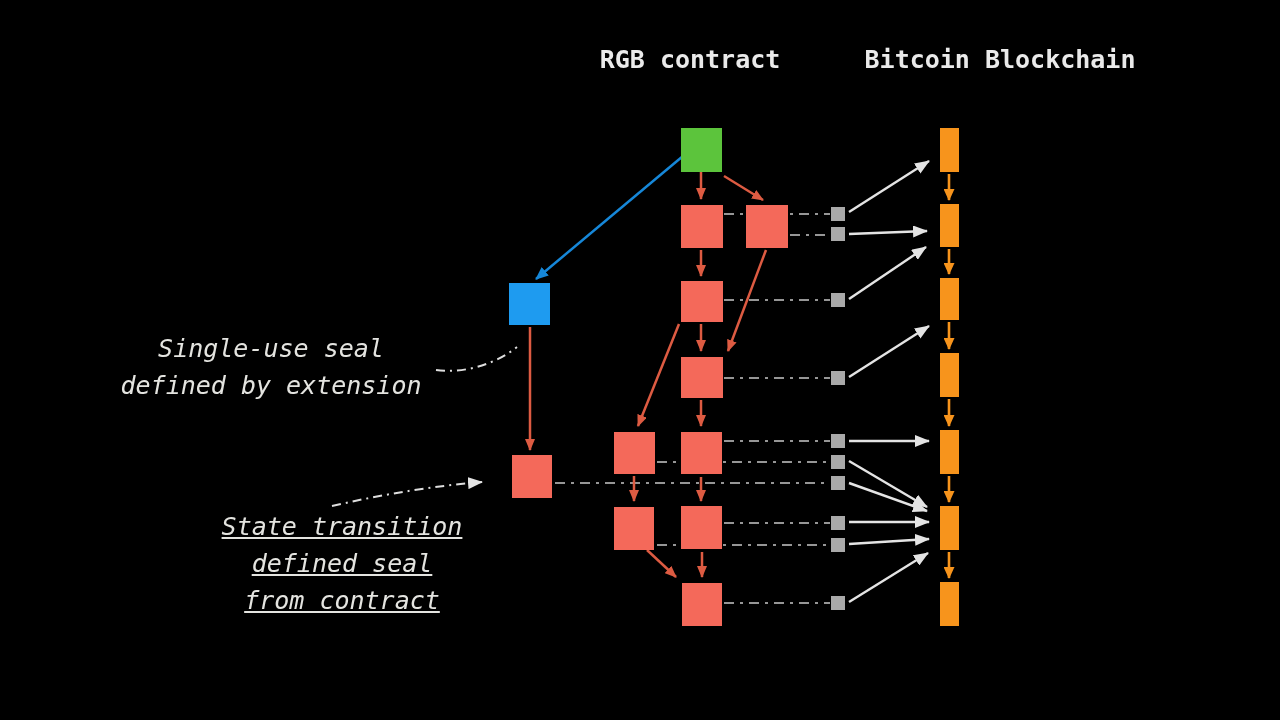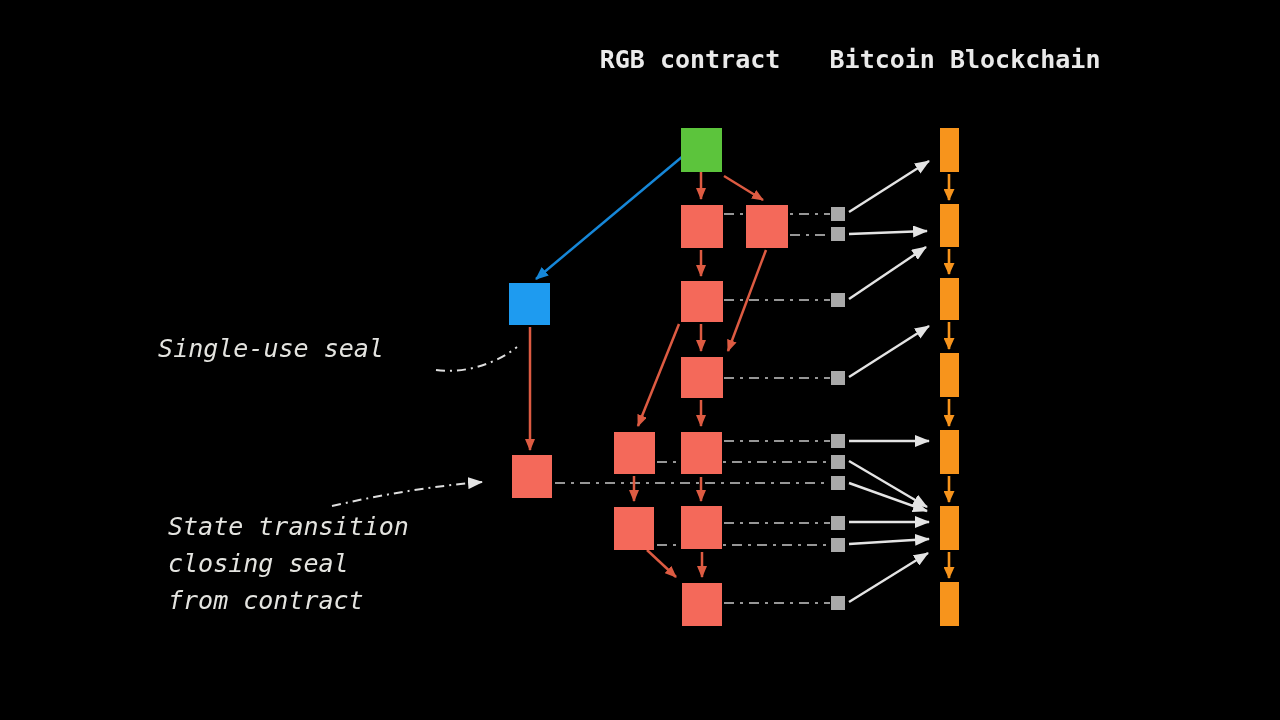--- a/index.html
+++ b/index.html
@@ -5,45 +5,46 @@
   html,body{margin:0;padding:0;background:#000;}
   .stage{
     position:relative;width:1280px;height:720px;background:#000000;
     overflow:hidden;font-family:"DejaVu Sans Mono", monospace;
   }
   .hdr{
     position:absolute;color:#eaeaea;font-weight:bold;font-size:25px;
     line-height:37px;text-align:center;white-space:nowrap;
   }
   .hdr-left{left:560px;top:41px;width:260px;}
-  .hdr-right{left:825px;top:41px;width:280px;}
+  .hdr-right{left:860px;top:41px;width:280px;}
   .ann{
     position:absolute;color:#e4e4e0;font-style:italic;font-size:25px;
     line-height:37px;white-space:nowrap;
   }
   .ann-seal{left:110px;top:330px;width:322px;text-align:center;}
-  .ann-closing{left:168px;top:508px;width:300px;text-align:left;}
+  .ann-closing{left:192px;top:508px;width:300px;text-align:center;text-decoration:underline;}
   svg.diagram{position:absolute;left:0;top:0;}
 </style>
 </head>
 <body>
 
 <div class="stage">
 
   <div class="hdr hdr-left">RGB contract</div>
 
   <div class="hdr hdr-right">Bitcoin Blockchain</div>
 
   <div class="ann ann-seal">
     <div>Single-use seal</div>
+    <div>defined by extension</div>
   </div>
 
   <div class="ann ann-closing">
     <div>State transition</div>
-    <div>closing seal</div>
+    <div>defined seal</div>
     <div>from contract</div>
   </div>
 
   <svg id="diagram" class="diagram" width="1280" height="720" viewBox="0 0 1280 720">
     <defs id="diagram-defs">
         <marker id="m-red" markerUnits="userSpaceOnUse" markerWidth="12" markerHeight="10" refX="11" refY="5" orient="auto">
           <path d="M0,0 L12,5 L0,10 Z" fill="#dd5b42"></path>
         </marker>
         <marker id="m-blue" markerUnits="userSpaceOnUse" markerWidth="13" markerHeight="11" refX="12" refY="5.5" orient="auto">
           <path d="M0,0 L13,5.5 L0,11 Z" fill="#1687d8"></path>

